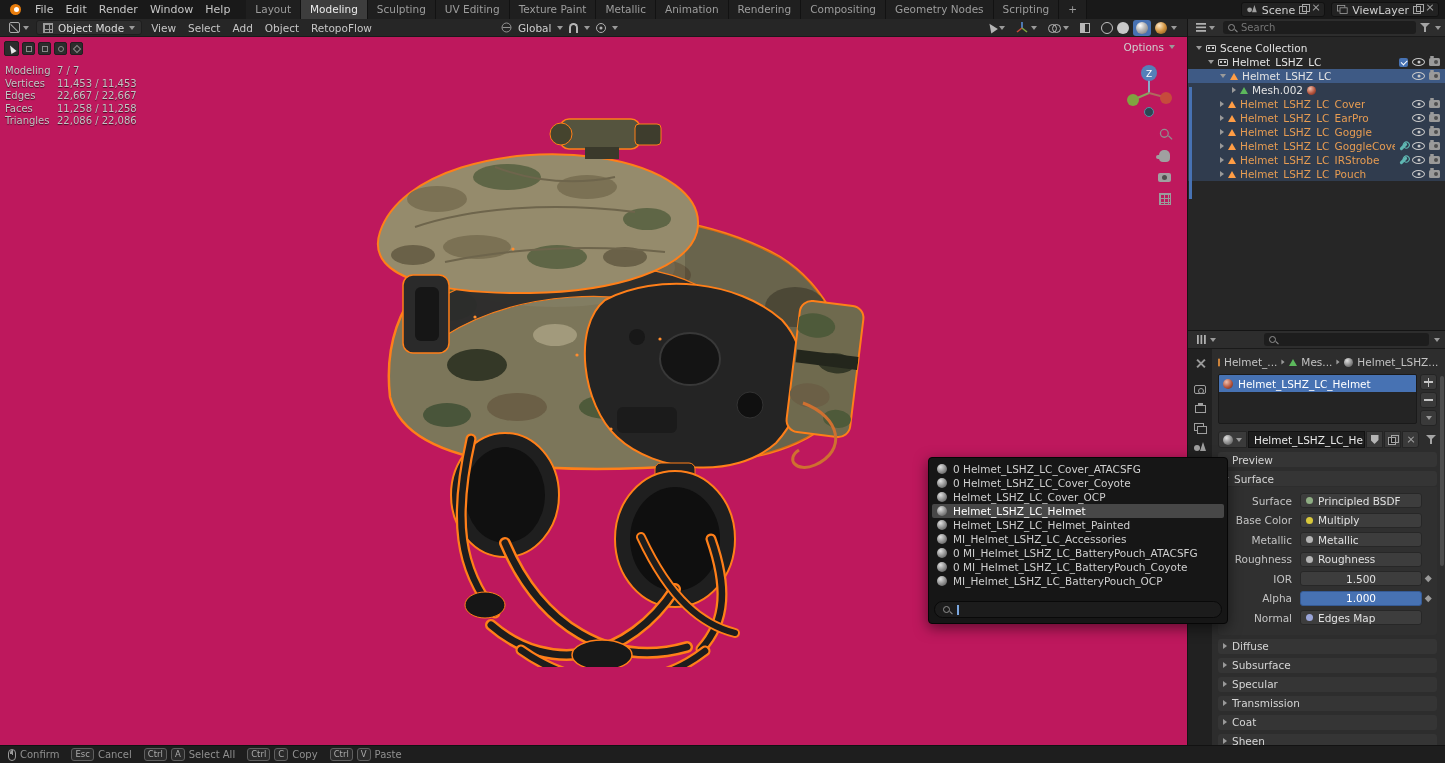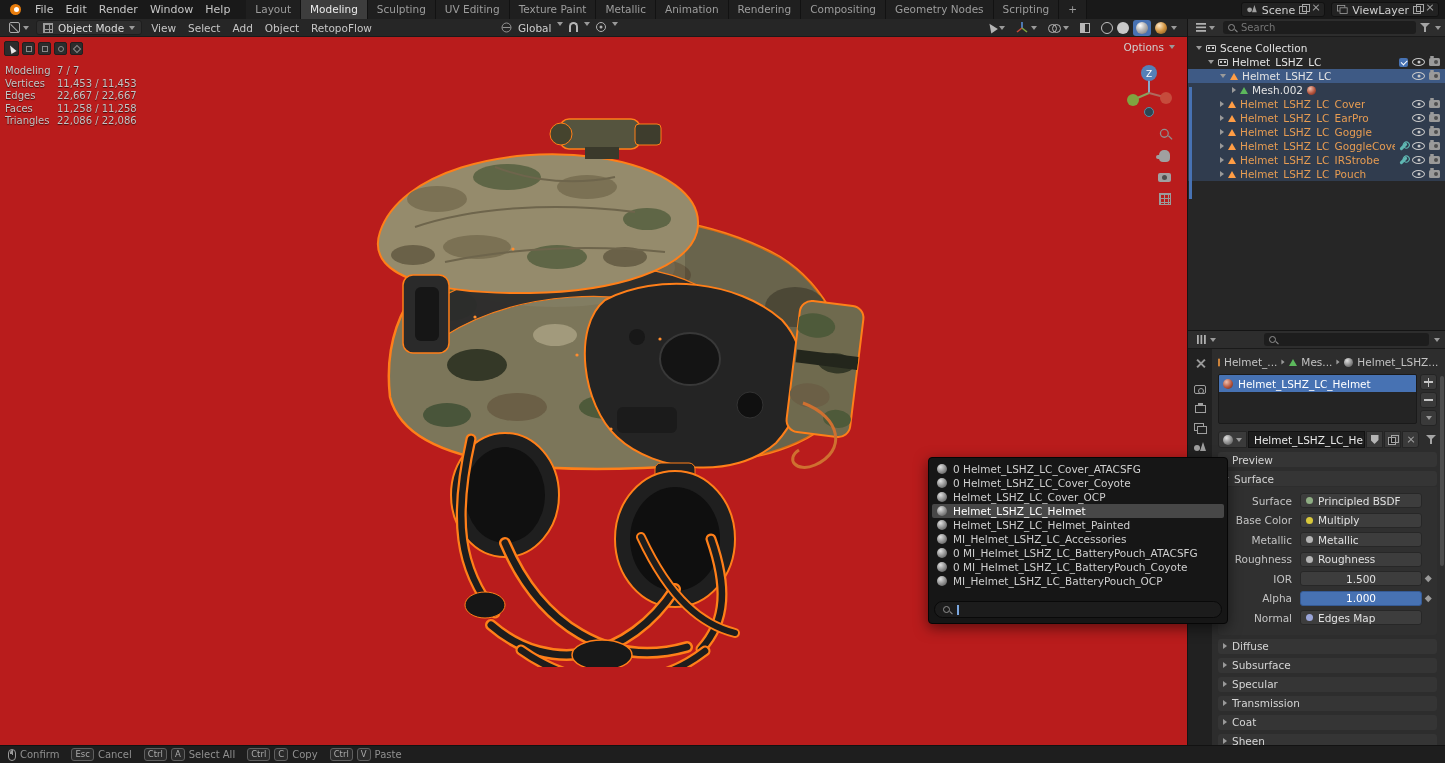--- a/index.html
+++ b/index.html
@@ -86,24 +86,24 @@
 .shp.solid{background:#c8c8c8}
 .shp.mat{background:radial-gradient(circle at 35% 30%,#fff,#bdbdbd 40%,#6f6f6f)}
 .shp.rend{background:radial-gradient(circle at 35% 30%,#ffe9c9,#d19440 50%,#7a4c17)}
 .shade-active{background:#4772b3;border-radius:3px;padding:2px 3px;display:flex}
 
 .vp-col{position:absolute;left:0;top:19px;width:1187px;height:726px}
 .vp-header{height:18px;background:#262626;border-bottom:1px solid #1a1a1a;display:flex;align-items:center;padding:0 5px;gap:3px;font-size:10.5px}
 .echip{display:flex;align-items:center;gap:3px;padding:1px 4px;border-radius:3px}
 .mode-chip{display:flex;align-items:center;gap:5px;background:#2f2f2f;border:1px solid #1e1e1e;border-radius:3px;padding:1px 6px;height:15px;color:#dcdcdc}
 .vp-menu{padding:1px 6px;color:#c6c6c6}
-.vph-mid{display:flex;align-items:flex-start;gap:6px;margin-left:120px}
+.vph-mid{display:flex;align-items:center;gap:6px;margin-left:120px}
 .vph-right{display:flex;align-items:center;gap:5px;margin-left:auto;padding-right:2px}
 .vgrp{display:flex;align-items:center;gap:3px;padding:0 3px}
-.viewport{position:absolute;top:18px;left:0;right:0;bottom:0;background:#b91c1c;overflow:hidden}
+.viewport{position:absolute;top:18px;left:0;right:0;bottom:0;background:#be185d;overflow:hidden}
 .stats{position:absolute;left:5px;top:28px;font-size:10px;color:#c4c4c4;text-shadow:0 1px 1px rgba(0,0,0,.6)}
 .stat-row{display:flex;line-height:12.5px}
 .stat-label{width:52px}
 .options-chip{position:absolute;top:4px;right:12px;display:flex;align-items:center;gap:5px;color:#cfcfcf;font-size:10.5px}
 .gizmo{position:absolute;top:26px;right:10px}
 .navcol{position:absolute;top:92px;right:16px;display:flex;flex-direction:column;gap:11px;align-items:center}
 .toolrow{position:absolute;left:4px;top:4px;display:flex;gap:3px;align-items:center}
 .toolbox{width:15px;height:15px;background:#2c2c2c;border:1px solid #1f1f1f;border-radius:2px;display:flex;align-items:center;justify-content:center}
 .toolbox.sm{width:13px;height:13px}
 .toolbox .sq{width:6px;height:6px;border:1px solid #8a8a8a}

